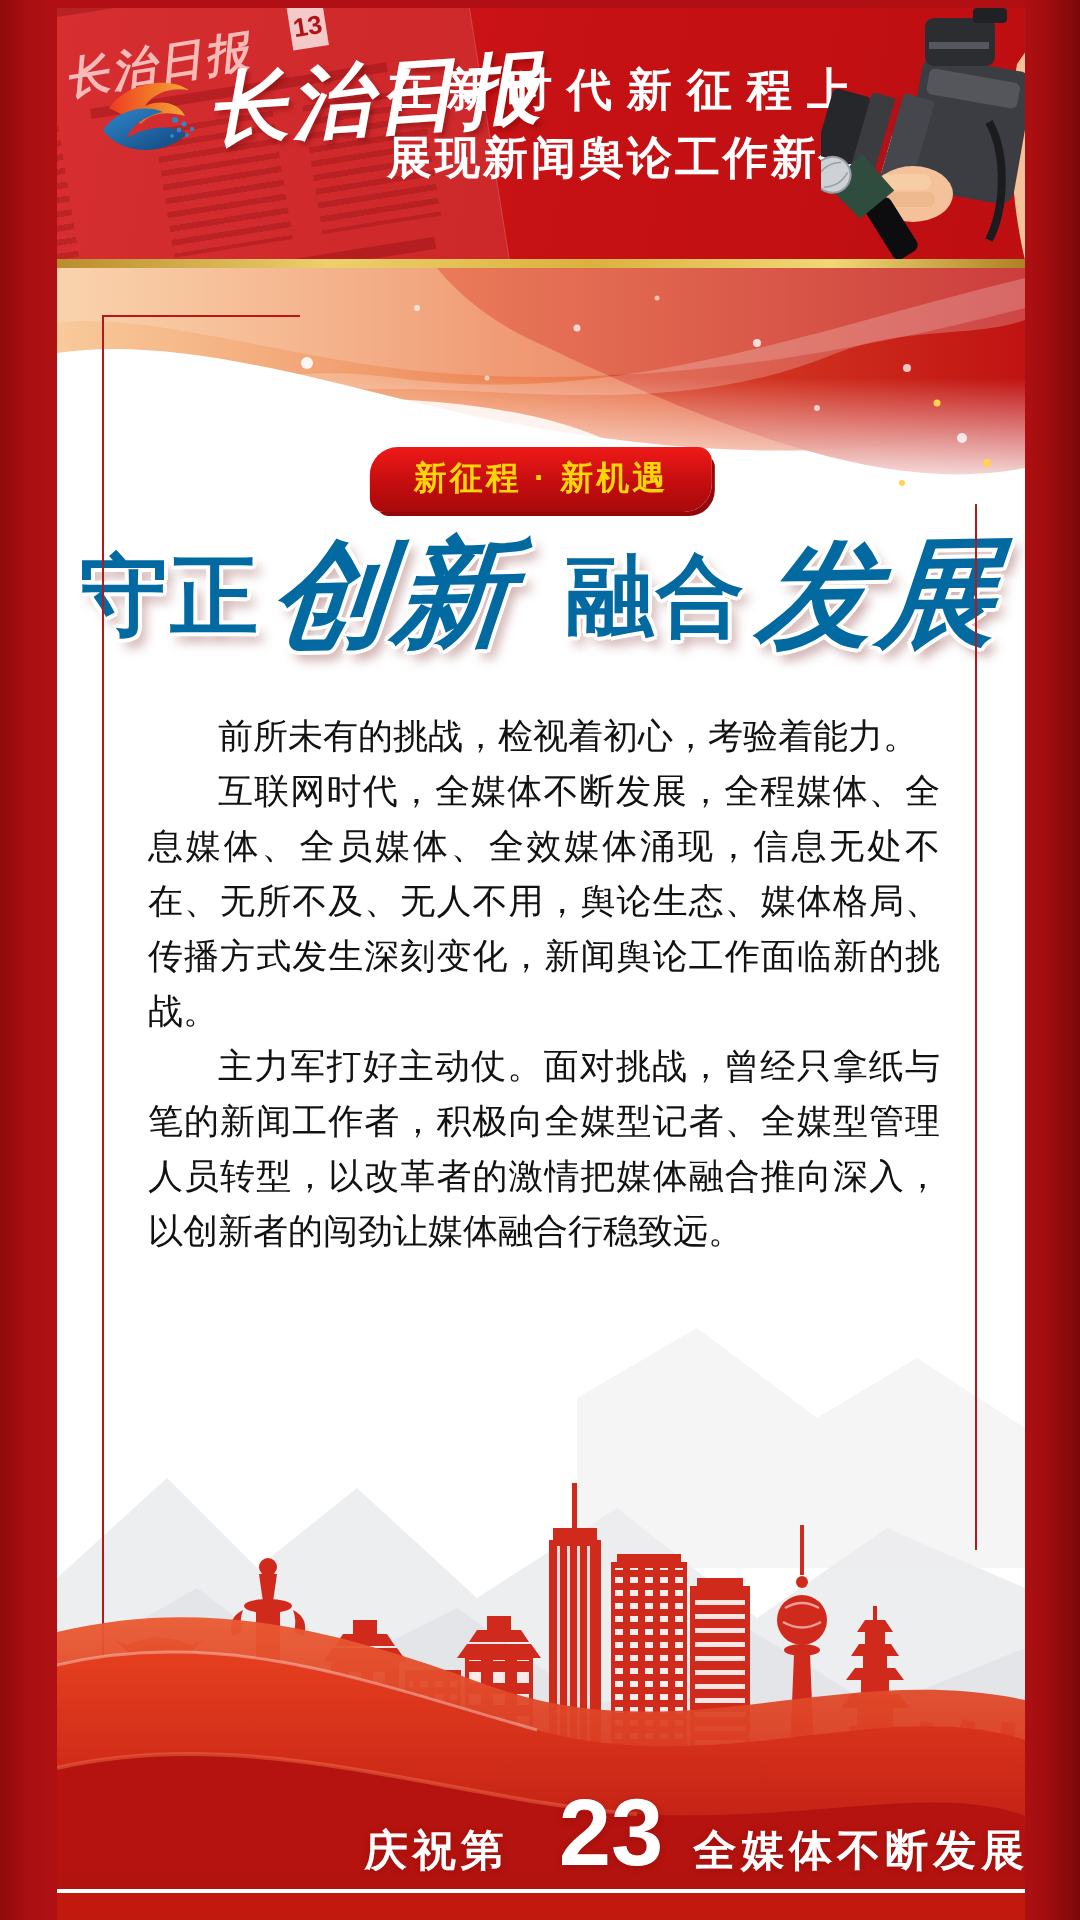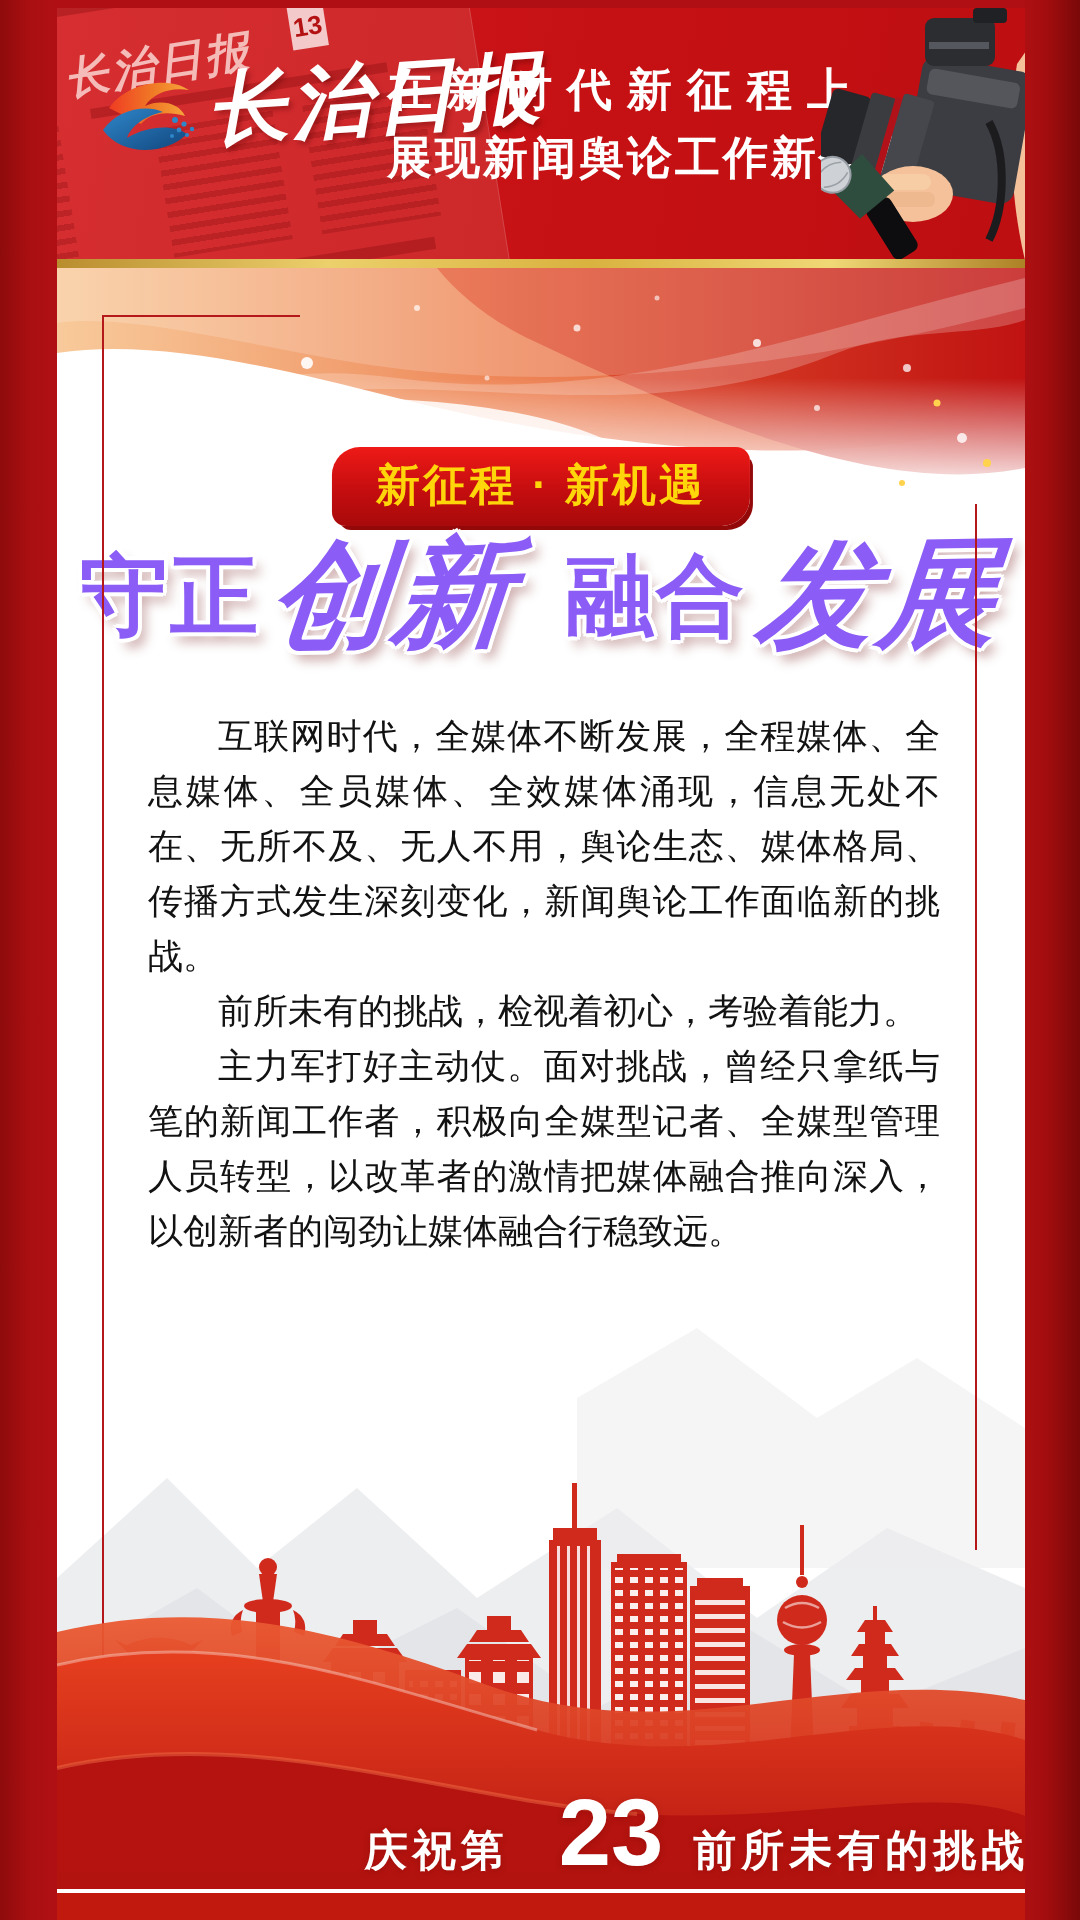--- a/index.html
+++ b/index.html
@@ -41,25 +41,25 @@
   .waves{position:absolute;top:1582px;left:0;width:968px;height:330px;z-index:6;}
 
   .bl{position:absolute;background:#b5181a;z-index:4;}
   .bl-top{left:45px;top:307px;width:198px;height:2px;}
   .bl-left{left:45px;top:307px;width:2px;height:1368px;}
   .bl-right{left:918px;top:496px;width:2px;height:1046px;}
 
   
   .badge{position:absolute;top:439px;left:50%;transform:translateX(-50%);z-index:3;white-space:nowrap;
     background:linear-gradient(180deg,#ee1a17,#c50d0f 55%,#a80a0b);
-    color:#ffd60a;font-size:44px;font-weight:bold;letter-spacing:3px;
+    color:#ffd60a;font-size:33px;font-weight:bold;letter-spacing:3px;
     padding:9px 44px 11px;border-radius:28px 14px 28px 14px;
     box-shadow:5px 6px 0 -2px #93090a;}
   .title{position:absolute;top:498px;left:0;right:0;height:180px;z-index:3;
-    display:flex;justify-content:center;align-items:center;color:#8b5cf6;}
+    display:flex;justify-content:center;align-items:center;color:#0369a1;}
   .t-outline{text-shadow:-3px -3px 0 #fff,3px -3px 0 #fff,-3px 3px 0 #fff,3px 3px 0 #fff,
     0 -4px 0 #fff,0 4px 0 #fff,-4px 0 0 #fff,4px 0 0 #fff,7px 9px 12px rgba(120,30,30,.40);}
   .t-kai{font-family:"DejaVu Serif",serif;font-weight:900;font-size:88px;letter-spacing:2px;}
   .t-brush{font-family:"DejaVu Serif",serif;font-weight:bold;font-style:italic;font-size:118px;
     transform:skewX(-6deg) rotate(-1deg);letter-spacing:4px;}
   .gap-s{margin-left:12px;} .gap-l{margin-left:50px;}
 
   
   .article{position:absolute;left:91px;top:700px;width:792px;z-index:5;
     font-size:35px;line-height:55px;color:#121212;text-align:justify;}
@@ -201,22 +201,22 @@
     <div class="badge">新征程 · 新机遇</div>
 
     <div class="title">
       <span class="t-kai t-outline">守正</span>
       <span class="t-brush t-outline gap-s">创新</span>
       <span class="t-kai t-outline gap-l">融合</span>
       <span class="t-brush t-outline gap-s">发展</span>
     </div>
 
     <div class="article">
+      <p>前所未有的挑战，检视着初心，考验着能力。</p>
       <p>互联网时代，全媒体不断发展，全程媒体、全息媒体、全员媒体、全效媒体涌现，信息无处不在、无所不及、无人不用，舆论生态、媒体格局、传播方式发生深刻变化，新闻舆论工作面临新的挑战。</p>
-      <p>前所未有的挑战，检视着初心，考验着能力。</p>
       <p>主力军打好主动仗。面对挑战，曾经只拿纸与笔的新闻工作者，积极向全媒型记者、全媒型管理人员转型，以改革者的激情把媒体融合推向深入，以创新者的闯劲让媒体融合行稳致远。</p>
     </div>
 
     <svg class="mountains" viewBox="0 0 968 720">
       <path d="M0,430 L110,330 L200,420 L300,340 L420,450 L560,360 L700,470 L830,380 L968,440 V720 H0 Z" fill="#e7e8eb" opacity=".75"></path>
       <path d="M0,520 L140,440 L260,530 L400,460 L540,560 L690,480 L820,560 L968,500 V720 H0 Z" fill="#dddfe3" opacity=".6"></path>
       <path d="M520,250 L640,180 L760,270 L860,210 L968,280 V420 L520,420 Z" fill="#ececef" opacity=".55"></path>
     </svg>
 
     <svg class="skyline" viewBox="0 0 968 450">
@@ -348,19 +348,19 @@
       <path d="M0,42 C150,6 280,40 430,95 C620,165 780,70 968,110 V330 H0 Z" fill="url(#wv1)" opacity=".95"></path>
       <path d="M0,75 C170,35 320,95 480,140 C660,190 830,105 968,150 V330 H0 Z" fill="url(#wv2)"></path>
       <path d="M0,75 C170,35 320,95 480,140" stroke="#ffffff" stroke-width="3" fill="none" opacity=".35"></path>
       <path d="M0,178 C200,132 400,212 580,224 C740,234 880,192 968,226 V330 H0 Z" fill="#b31310" opacity=".96"></path>
       <path d="M0,178 C200,132 400,212 580,224" stroke="#f4764c" stroke-width="4" fill="none" opacity=".45"></path>
     </svg>
 
     <div class="festival">
       <span class="f-small">庆祝第</span>
       <span class="f-num">23</span>
-      <span class="f-small">前所未有的挑战</span>
+      <span class="f-small">全媒体不断发展</span>
     </div>
     <div class="bottom-line"></div>
     <div class="bottom-band"></div>
 
   </div>
 </div>
 
 </body></html>

